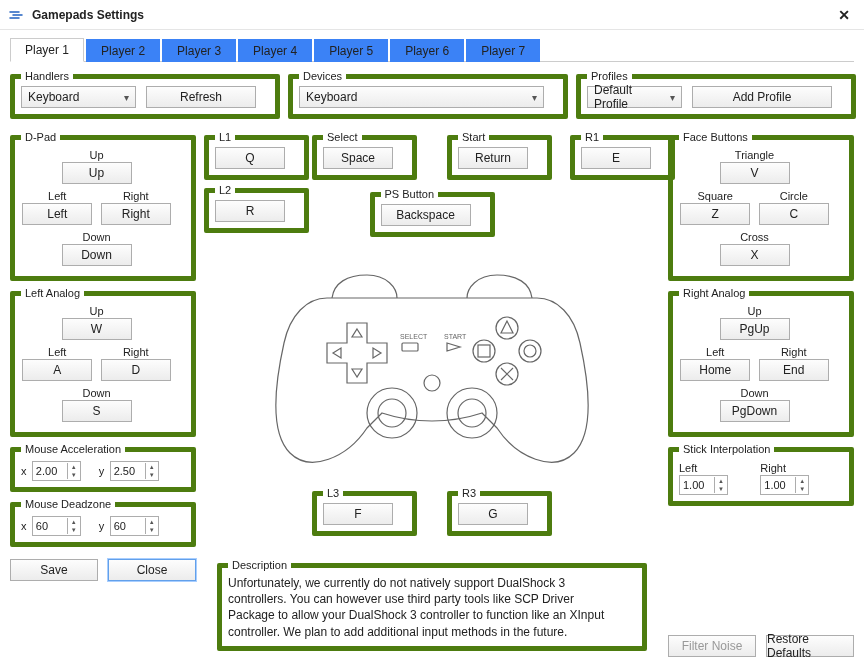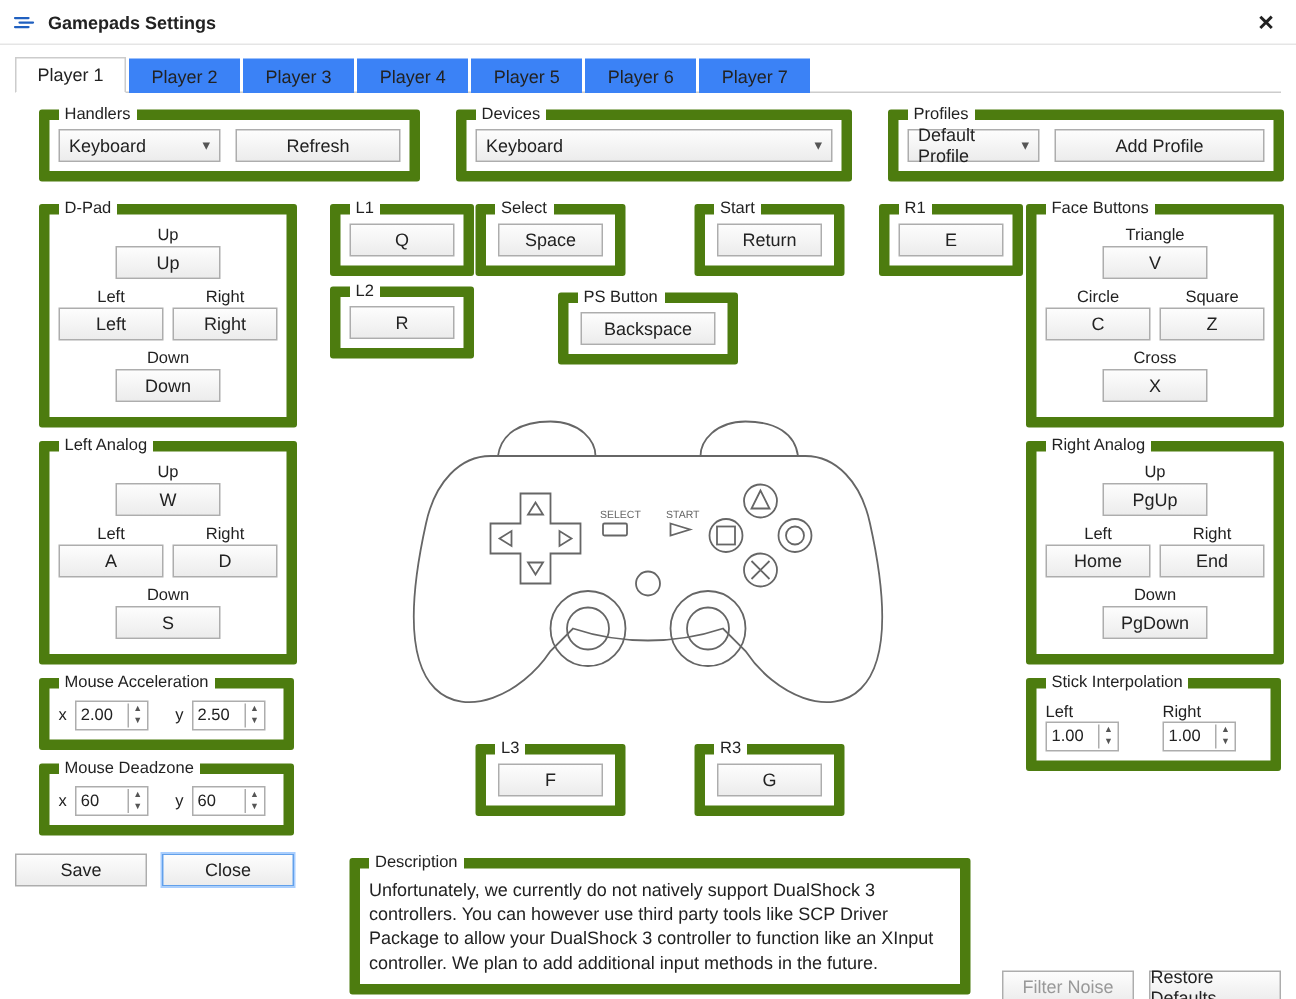--- a/index.html
+++ b/index.html
@@ -9,21 +9,21 @@
   .titlebar .logo { width: 16px; height: 16px; margin-right: 8px; display:flex; align-items:center; justify-content:center; }
   .titlebar .title { flex: 1; font-size: 12px; }
   .titlebar .close-x { font-size: 14px; width: 24px; text-align: center; cursor: default; }
 
   .outer { padding: 8px 10px; }
 
   .tabs { display: flex; align-items: flex-end; height: 24px; border-bottom: 1px solid #ccc; margin-bottom: 8px; }
   .tab { padding: 4px 14px; border: 1px solid transparent; border-bottom: none; background: #3b82f6; margin-right: 2px; position: relative; top: 1px; cursor: default; }
   .tab.active { background: #fff; border-color: #ccc; border-bottom: 1px solid #fff; }
 
-  fieldset { border: 7px solid #4d7c0f; border-radius: 2px; margin: 0 0 6px 16px; padding: 4px 6px 6px 6px; }
+  fieldset { border: 5px solid #4d7c0f; border-radius: 2px; margin: 0 0 6px 0; padding: 4px 19px 6px 6px; }
   legend { padding: 0 4px; font-size: 11px; color: #222; }
 
   .row { display: flex; gap: 10px; }
 
   .select { height: 22px; border: 1px solid #adadad; background: linear-gradient(#fdfdfd,#ececec); padding: 0 6px; display:flex; align-items:center; justify-content:space-between; font-size:12px; }
   .select .chev { font-size: 10px; color:#555; margin-left:6px; }
   .btn { height: 22px; border: 1px solid #adadad; background: linear-gradient(#fdfdfd,#ececec); display:flex; align-items:center; justify-content:center; font-size:12px; cursor:default; }
   .btn.disabled { color: #999; }
   .btn.focus { border: 1px solid #62a0ea; outline: 1px solid #a8ceff; }
 
@@ -308,26 +308,26 @@
 
     <div class="col-stack">
       <fieldset>
         <legend>Face Buttons</legend>
         <div class="bindgroup">
             <div class="lbl">Triangle</div>
             <div class="bindbtn">V</div>
           </div>
         <div class="pair">
           <div class="bindgroup">
+              <div class="lbl">Square</div>
+              <div class="bindbtn">Z</div>
+            </div>
+          <div class="bindgroup">
               <div class="lbl">Circle</div>
               <div class="bindbtn">C</div>
-            </div>
-          <div class="bindgroup">
-              <div class="lbl">Square</div>
-              <div class="bindbtn">Z</div>
             </div>
         </div>
         <div class="bindgroup">
             <div class="lbl">Cross</div>
             <div class="bindbtn">X</div>
           </div>
       </fieldset>
 
       <fieldset>
         <legend>Right Analog</legend>

